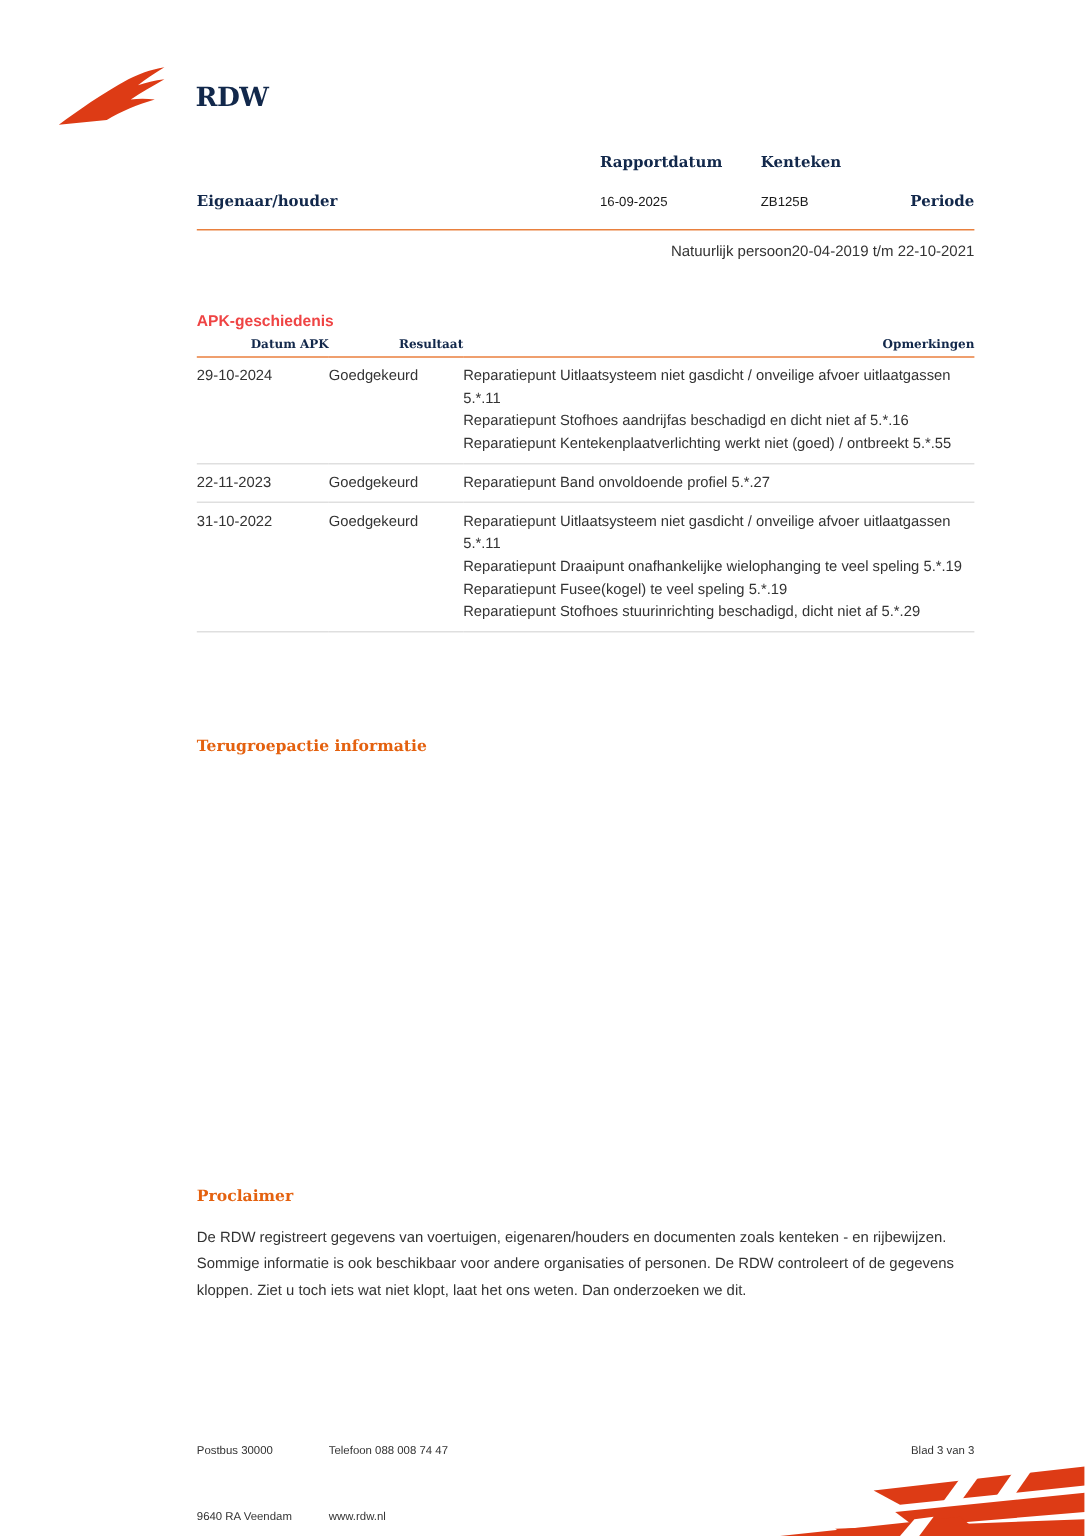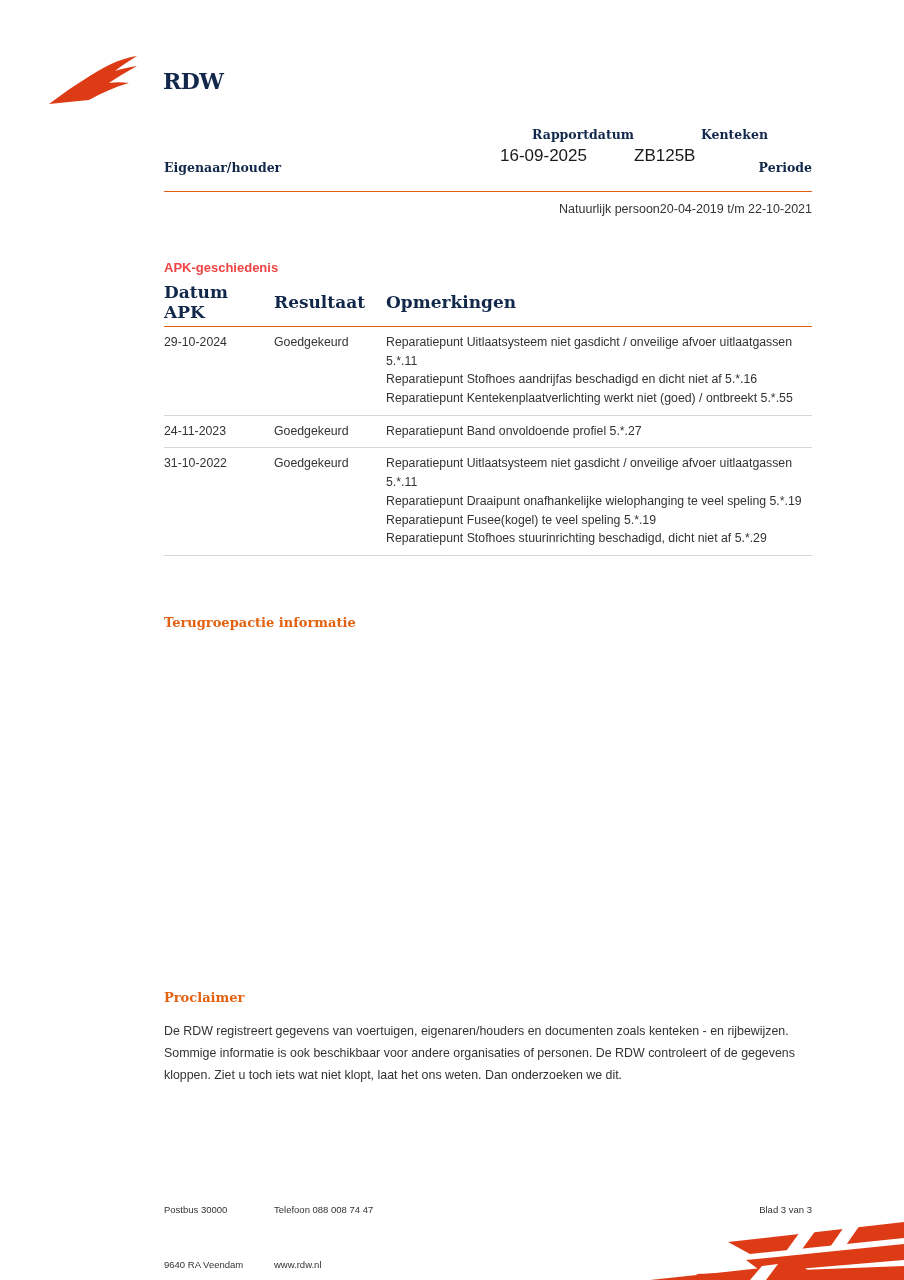--- a/index.html
+++ b/index.html
@@ -66,25 +66,24 @@
     display: flex;
   }
   .meta-col {
     width: 134px;
   }
   .meta-label {
     font-family: "DejaVu Serif", serif;
     font-weight: bold;
     font-size: 12.5px;
     color: #12284b;
-    margin-bottom: 4px;
-    text-align: right;
+    margin-bottom: 21px;
   }
   .meta-value {
-    font-size: 17px;
+    font-size: 11px;
     color: #1a1a1a;
   }
 
   
   .owner-head {
     position: absolute;
     left: 164px;
     top: 160px;
     width: 648px;
     display: flex;
@@ -121,23 +120,23 @@
     position: absolute;
     left: 164px;
     top: 282px;
     width: 648px;
     border-collapse: collapse;
     font-size: 12.3px;
   }
   .apk-table th {
     font-family: "DejaVu Serif", serif;
     font-weight: bold;
-    font-size: 17px;
+    font-size: 10px;
     color: #12284b;
-    text-align: left;
+    text-align: right;
     padding: 0 0 4px 0;
     border-bottom: 1.5px solid #e4610f;
   }
   .apk-table th.c1 { width: 110px; }
   .apk-table th.c2 { width: 112px; }
   .apk-table td {
     vertical-align: top;
     padding: 6px 0 7px 0;
     border-bottom: 1px solid #d8d8d8;
     color: #333333;
@@ -265,21 +264,21 @@
       <tr>
         <td class="c1">29-10-2024</td>
         <td class="c2">Goedgekeurd</td>
         <td class="c3">
           <span class="remark">Reparatiepunt Uitlaatsysteem niet gasdicht / onveilige afvoer uitlaatgassen 5.*.11</span>
           <span class="remark">Reparatiepunt Stofhoes aandrijfas beschadigd en dicht niet af 5.*.16</span>
           <span class="remark">Reparatiepunt Kentekenplaatverlichting werkt niet (goed) / ontbreekt 5.*.55</span>
         </td>
       </tr>
       <tr>
-        <td class="c1">24-11-2023</td>
+        <td class="c1">22-11-2023</td>
         <td class="c2">Goedgekeurd</td>
         <td class="c3">
           <span class="remark">Reparatiepunt Band onvoldoende profiel 5.*.27</span>
         </td>
       </tr>
       <tr>
         <td class="c1">31-10-2022</td>
         <td class="c2">Goedgekeurd</td>
         <td class="c3">
           <span class="remark">Reparatiepunt Uitlaatsysteem niet gasdicht / onveilige afvoer uitlaatgassen 5.*.11</span>

